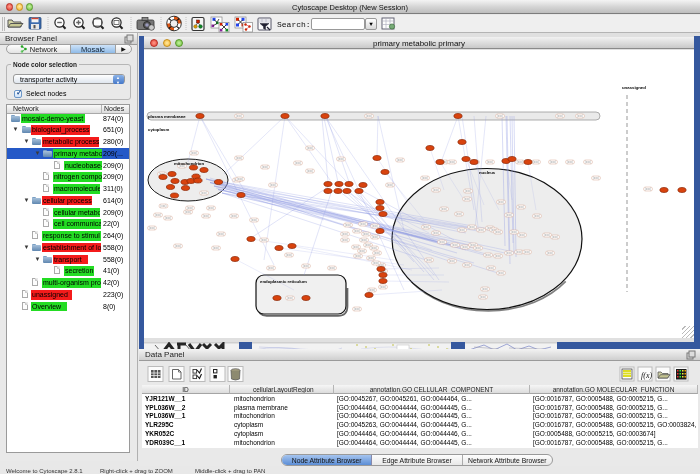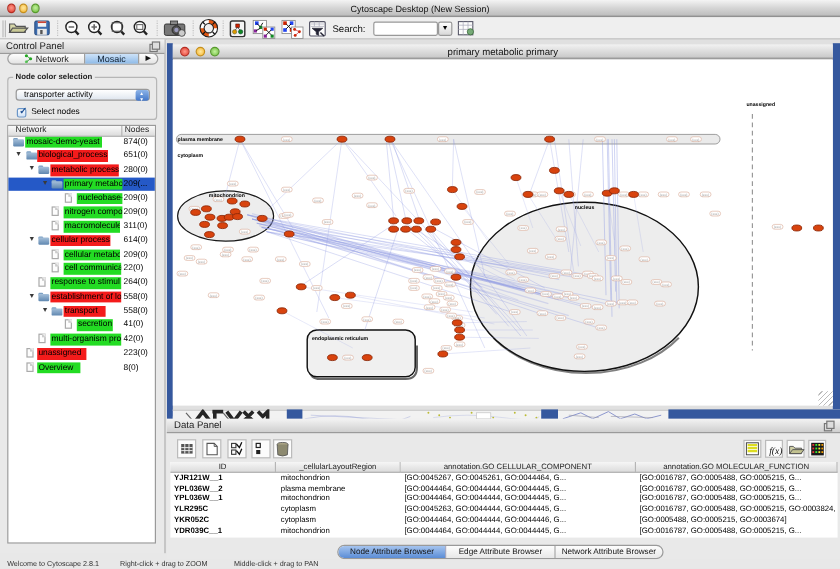--- a/index.html
+++ b/index.html
@@ -10,21 +10,21 @@
 
 #titlebar { left:0; top:0; width:700px; height:14px;
   background:linear-gradient(#f4f4f4, #d6d6d6 50%, #bdbdbd);
   border-bottom:1px solid #7c7c7c; }
 #titlebar .tl { position:absolute; top:3px; width:7.5px; height:7.5px; border-radius:50%; }
 #title-text { position:absolute; top:2.5px; left:0; width:700px; text-align:center;
   font-size:7.5px; color:#111; }
 
 
 #toolbar { left:0; top:15px; width:700px; height:18px; background:#efefef;
-  border-bottom:1px solid #b4b4b4; }
+  border-bottom:1px solid #b4b4b4;font-family:Liberation Mono, monospace; }
 
 
 #cpanel { left:0; top:33px; width:138px; height:428px; background:#e9e9e9;
   border-right:1px solid #b0b0b0; }
 #cphead { left:0; top:0; width:137px; height:12px;
   background:linear-gradient(#f3f3f3,#cfcfcf); border-bottom:1px solid #9a9a9a; }
 #cphead span { position:absolute; left:5px; top:1px; font-size:8px; color:#222; }
 #cptabs { left:6px; top:11px; width:126px; height:10px; background:linear-gradient(#fefefe,#e3e3e3);
   border:1px solid #9f9f9f; border-radius:5px; display:flex; }
 .cptab { flex:1; font-size:7.5px; text-align:center; line-height:9px; color:#222; }
@@ -188,21 +188,21 @@
       <path d="M 382 6 H 394 M 386 3 V 14 M 390 3 V 14 M 382 9.5 H 394" stroke="#aab" stroke-width="0.6"></path>
       <circle cx="392" cy="11.5" r="2.6" fill="#7a7" stroke="#363" stroke-width="0.6"></circle>
     </svg>
   <span style="position:absolute; left:277px; top:5px; font-size:8px; color:#111;">Search:</span>
   <div style="position:absolute; left:311px; top:3px; width:54px; height:12px; background:#fff; border:1px solid #999; border-radius:2px;"></div>
   <div style="position:absolute; left:365px; top:3px; width:12px; height:12px; background:linear-gradient(#fefefe,#d8d8d8); border:1px solid #999; border-radius:2px; font-size:6px; text-align:center; line-height:11px;">▼</div>
 </div>
 
 <div class="abs" id="cpanel">
   <div class="abs" id="cphead">
-      <span>Control Panel</span>
+      <span>Browser Panel</span>
     <svg style="position:absolute;right:3px;top:1px" width="10" height="10" viewBox="0 0 10 10">
         <rect x="1" y="3" width="6" height="6" fill="none" stroke="#777" stroke-width="1"></rect>
         <rect x="3" y="1" width="6" height="6" fill="#ddd" stroke="#777" stroke-width="1"></rect>
       </svg>
   </div>
   <div class="abs" id="cptabs">
     <div class="cptab"><svg width="8" height="8" viewBox="0 0 8 8" style="vertical-align:-1px">
           <circle cx="2" cy="1.5" r="1.3" fill="#2a2"></circle>
           <circle cx="5.5" cy="4" r="1.3" fill="#2a2"></circle>
           <circle cx="2" cy="6.5" r="1.3" fill="#6c6"></circle>

